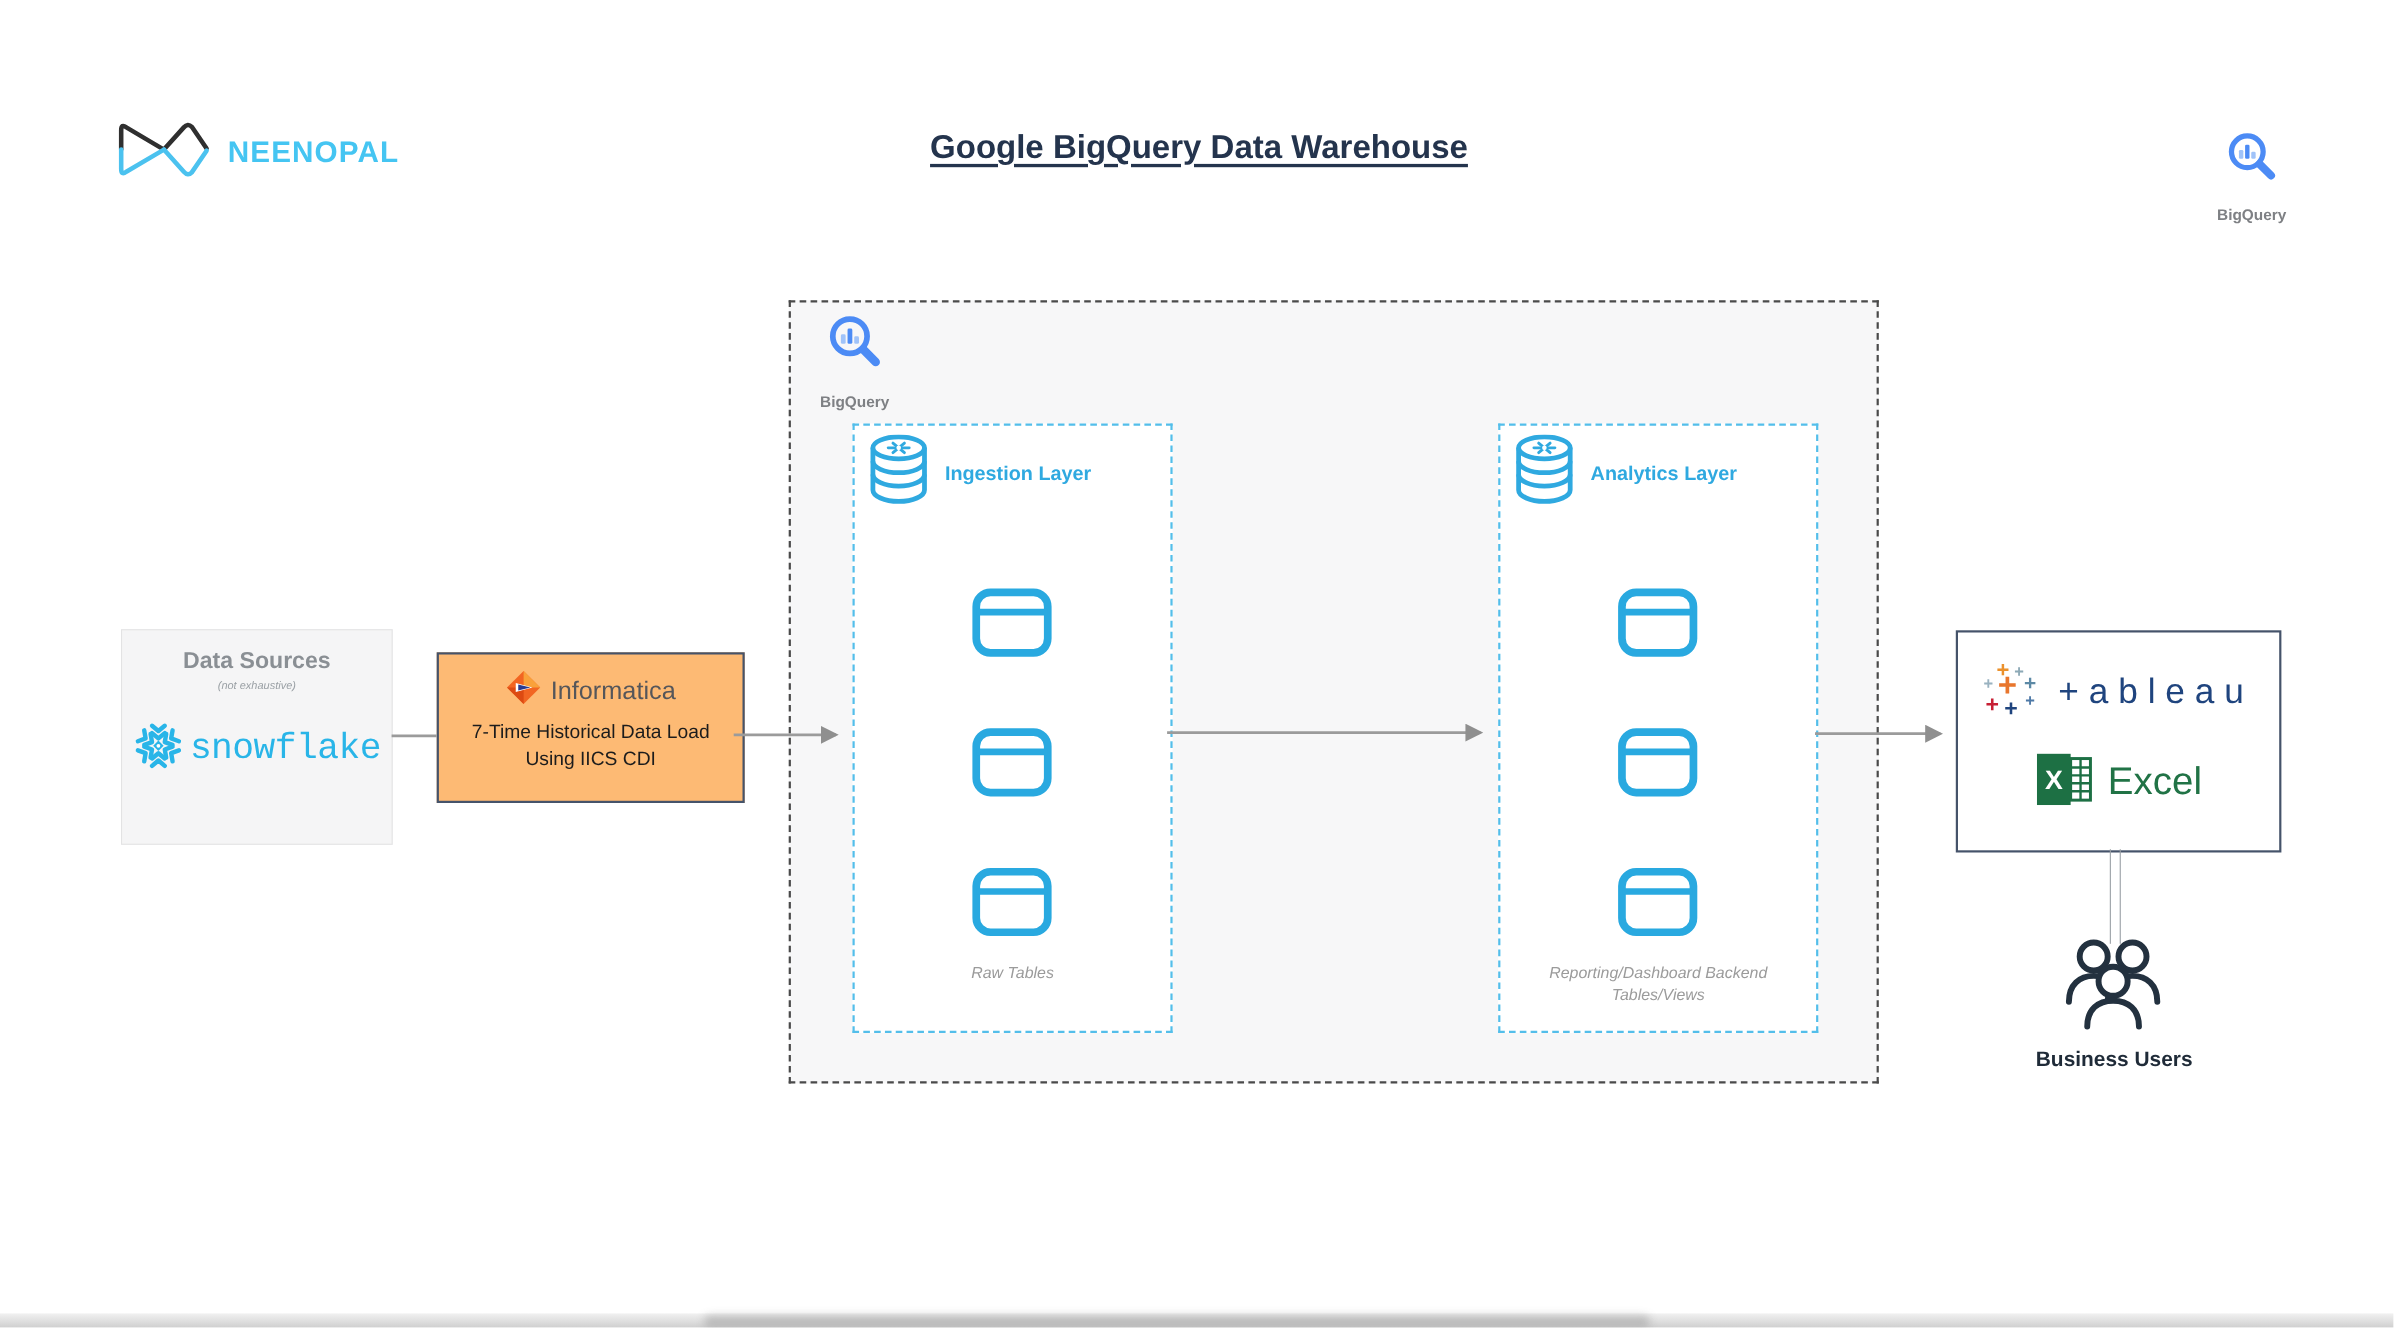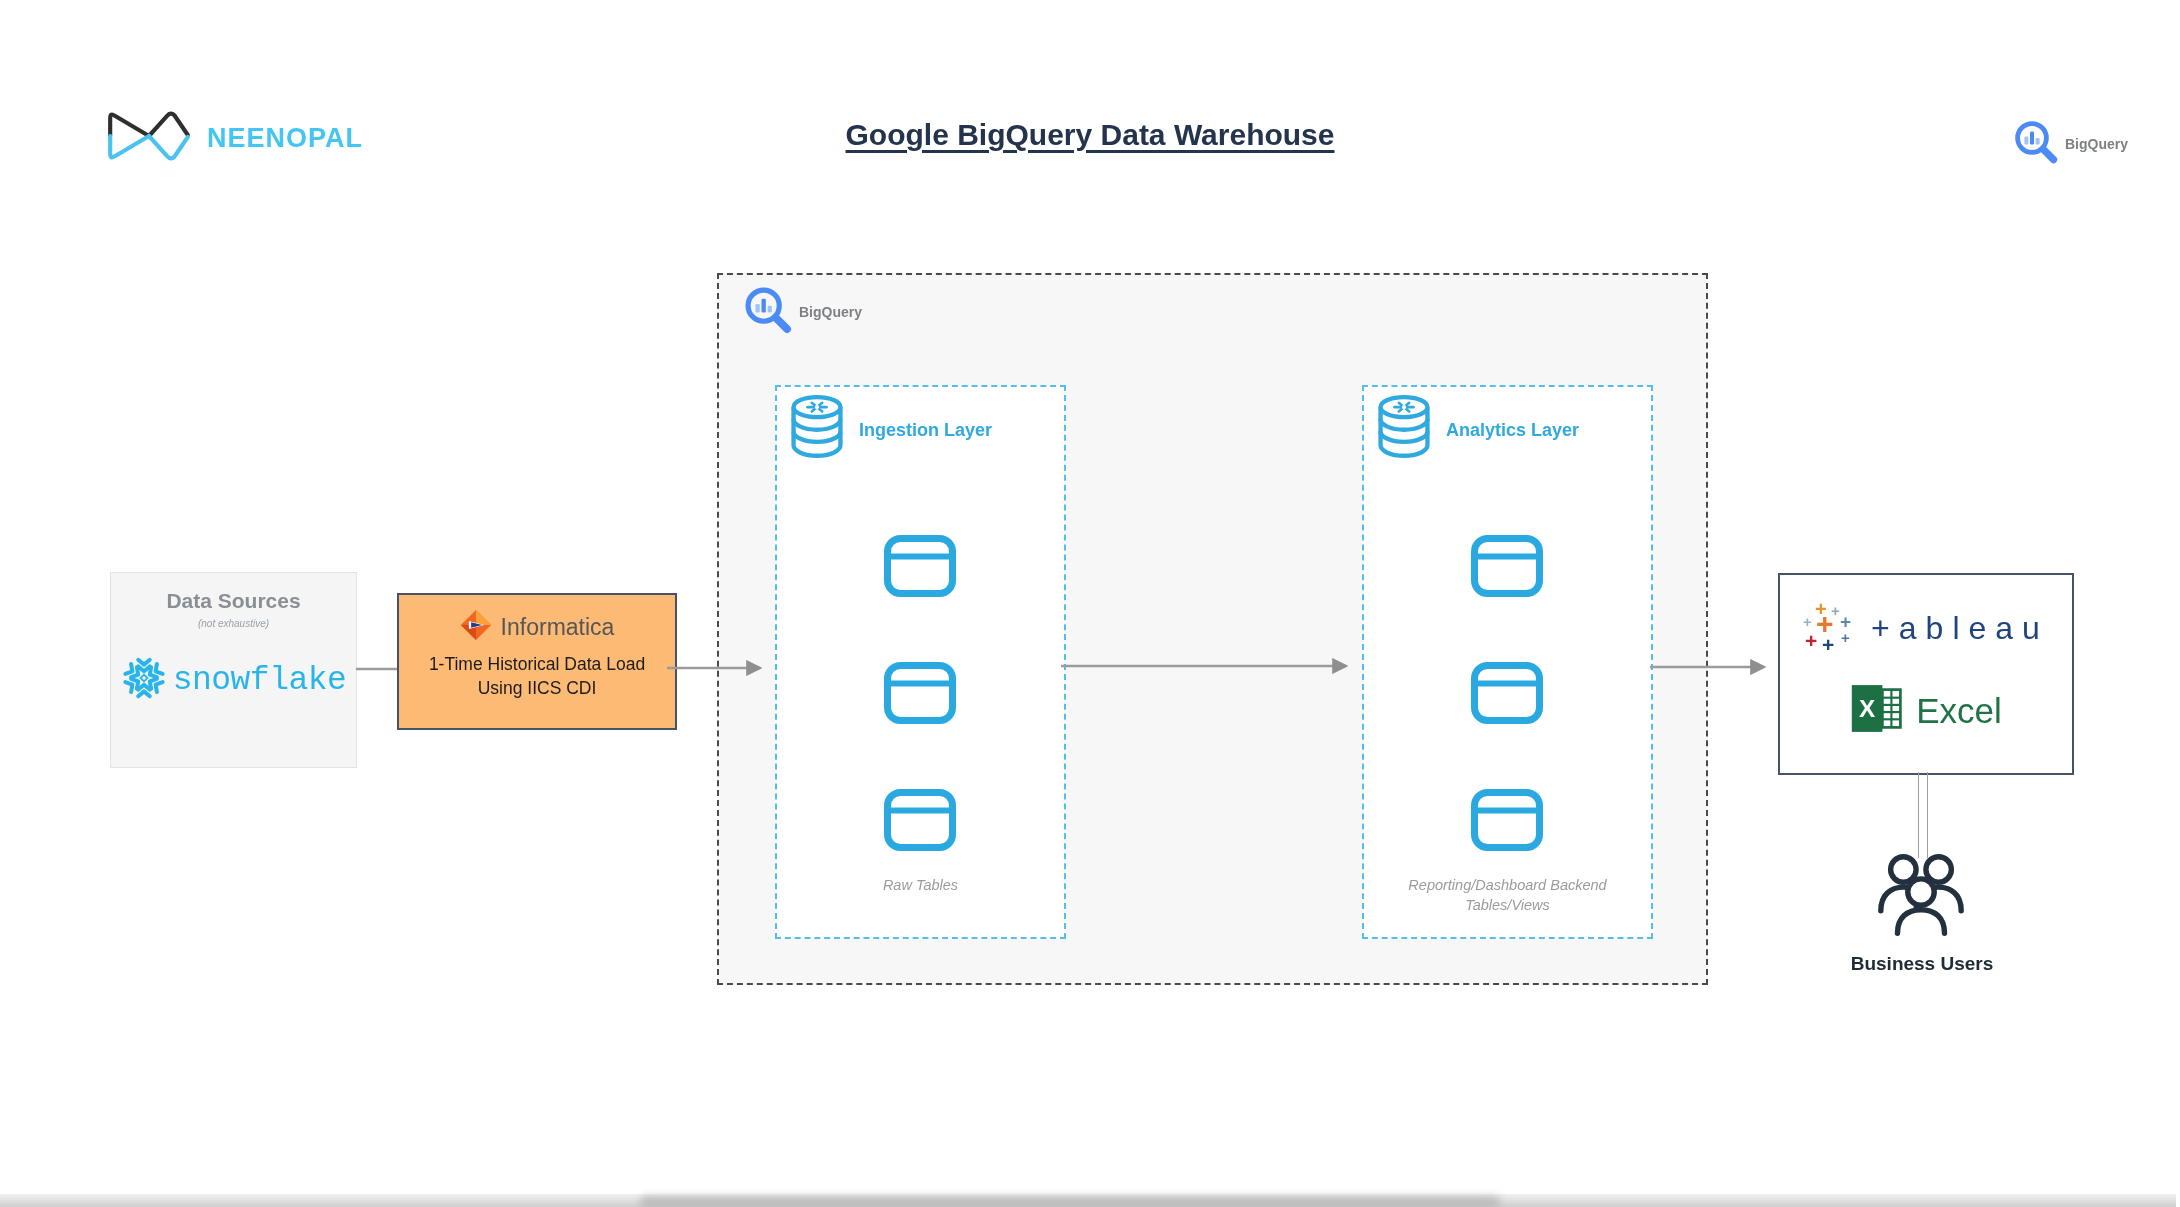--- a/index.html
+++ b/index.html
@@ -5,21 +5,21 @@
   html,body{margin:0;padding:0;background:#fff;}
   .stage{position:relative;width:2176px;height:1207px;background:#ffffff;overflow:hidden;
          font-family:"Liberation Sans","DejaVu Sans",sans-serif;}
 
   
   .brand{position:absolute;left:105px;top:108px;display:flex;align-items:center;gap:14px;}
   .brand-name{font-size:27px;font-weight:bold;color:#45C5F2;letter-spacing:1px;}
   .page-title{position:absolute;left:690px;top:118px;width:800px;text-align:center;
               font-size:30px;font-weight:bold;color:#24344D;text-decoration:underline;
               text-underline-offset:5px;text-decoration-thickness:2.5px;}
-  .bq-badge{position:absolute;display:flex;flex-direction:row;align-items:center;gap:5px;}
+  .bq-badge{position:absolute;display:flex;flex-direction:column;align-items:center;gap:16px;}
   .bq-badge .bq-label{font-size:14px;font-weight:bold;color:#7E8084;}
   .bq-badge-tr{left:2012px;top:118px;width:70px;}
 
   
   .src-box{position:absolute;left:110px;top:572px;width:245px;height:194px;
            background:#f5f5f6;border:1px solid #e3e3e4;text-align:center;}
   .src-title{margin-top:16px;font-size:21px;font-weight:bold;color:#8a8f94;}
   .src-sub{margin-top:5px;font-size:10px;font-style:italic;color:#9aa0a5;}
   .snowflake-row{margin-top:26px;display:flex;align-items:center;justify-content:center;gap:6px;font-family:Liberation Mono, monospace;}
   .snowflake-word{font-size:33px;color:#29B5E8;letter-spacing:-0.5px;}
@@ -151,21 +151,21 @@
           <polygon points="18,1 35,18 18,35 1,18" fill="#F26522"></polygon>
           <polygon points="18,1 35,18 18,18" fill="#F9A13A"></polygon>
           <polygon points="1,18 18,18 18,35" fill="#DD4A12"></polygon>
           <polygon points="10,13.5 27,18 10,22.5" fill="#ffffff"></polygon>
           <polygon points="12.5,15 25,18 12.5,21" fill="#2A3B8F"></polygon>
         </svg>
       </span>
       <span class="etl-vendor">Informatica</span>
     </div>
     <div class="etl-desc">
-      <div>1-Time Historical Data Load</div>
+      <div>7-Time Historical Data Load</div>
       <div>Using IICS CDI</div>
     </div>
   </div>
 
   <div class="bq-box">
 
     <div class="bq-badge bq-badge-in">
       <span>
         <svg width="52" height="52" viewBox="0 0 60 60">
           <circle cx="25" cy="25" r="18" fill="#f7f7f8" stroke="#4C8BF5" stroke-width="6"></circle>

